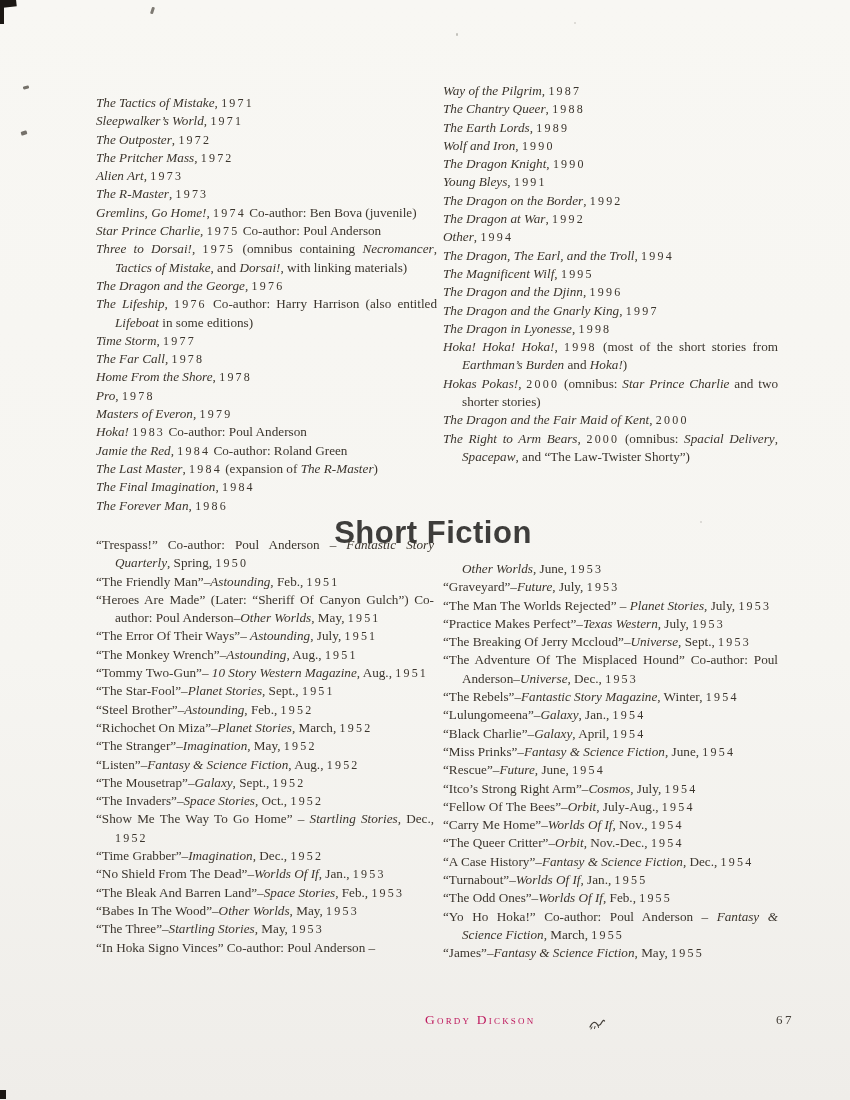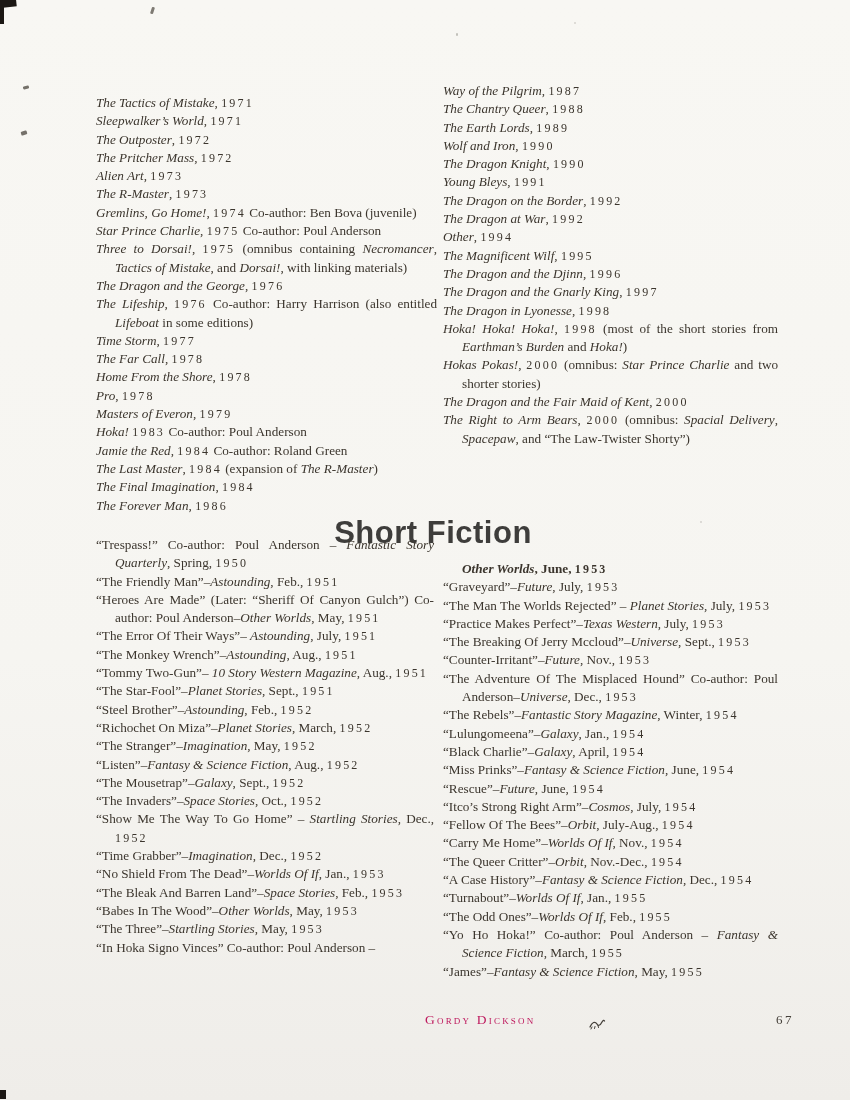--- a/index.html
+++ b/index.html
@@ -8,21 +8,21 @@
     background: linear-gradient(180deg, #f8f7f3 0%, #f6f5f1 60%, #efede9 100%);
     font-family: "Liberation Serif", serif;
     color:#3b352d;
   }
   .col { position:absolute; font-size:13.2px; line-height:18.3px; }
   #novels-left  { top:94px;  left:96px;  width:341px;font-family:Liberation Serif, serif; }
   #novels-right { top:82px;  left:443px; width:335px; }
   #sf-left      { top:536px; left:96px;  width:338px; }
   #sf-right     { top:560px; left:443px; width:335px; }
   .entry { margin:0; padding-left:19px; text-indent:-19px; text-align:justify; }
-  .entry.cont { text-indent:0;font-weight:bold; }
+  .entry.cont { text-indent:0; }
   .seg-i { font-style:italic; }
   .seg-r { font-style:normal; }
   .seg-y { font-size:12px; letter-spacing:2.2px; }
   #section-heading {
     position:absolute; top:507px; left:0; width:850px; text-align:center;
     font-family:"Liberation Sans", sans-serif; font-weight:bold;
     font-size:31px; letter-spacing:0.5px; color:#3e3d3b; margin:8px;
   }
   #footer-author {
     position:absolute; left:425px; top:1012px;
@@ -65,20 +65,21 @@
 <div id="novels-right" class="col">
     <p class="entry"><span class="seg-i">Way of the Pilgrim</span><span class="seg-r">, </span><span class="seg-y">1987</span></p>
     <p class="entry"><span class="seg-i">The Chantry Queer</span><span class="seg-r">, </span><span class="seg-y">1988</span></p>
     <p class="entry"><span class="seg-i">The Earth Lords</span><span class="seg-r">, </span><span class="seg-y">1989</span></p>
     <p class="entry"><span class="seg-i">Wolf and Iron</span><span class="seg-r">, </span><span class="seg-y">1990</span></p>
     <p class="entry"><span class="seg-i">The Dragon Knight</span><span class="seg-r">, </span><span class="seg-y">1990</span></p>
     <p class="entry"><span class="seg-i">Young Bleys</span><span class="seg-r">, </span><span class="seg-y">1991</span></p>
     <p class="entry"><span class="seg-i">The Dragon on the Border</span><span class="seg-r">, </span><span class="seg-y">1992</span></p>
     <p class="entry"><span class="seg-i">The Dragon at War</span><span class="seg-r">, </span><span class="seg-y">1992</span></p>
     <p class="entry"><span class="seg-i">Other</span><span class="seg-r">, </span><span class="seg-y">1994</span></p>
+    <p class="entry"><span class="seg-i">The Dragon, The Earl, and the Troll</span><span class="seg-r">, </span><span class="seg-y">1994</span></p>
     <p class="entry"><span class="seg-i">The Magnificent Wilf</span><span class="seg-r">, </span><span class="seg-y">1995</span></p>
     <p class="entry"><span class="seg-i">The Dragon and the Djinn</span><span class="seg-r">, </span><span class="seg-y">1996</span></p>
     <p class="entry"><span class="seg-i">The Dragon and the Gnarly King</span><span class="seg-r">, </span><span class="seg-y">1997</span></p>
     <p class="entry"><span class="seg-i">The Dragon in Lyonesse</span><span class="seg-r">, </span><span class="seg-y">1998</span></p>
     <p class="entry"><span class="seg-i">Hoka! Hoka! Hoka!</span><span class="seg-r">, </span><span class="seg-y">1998</span><span class="seg-r"> (most of the short stories from </span><span class="seg-i">Earthman’s Burden</span><span class="seg-r"> and </span><span class="seg-i">Hoka!</span><span class="seg-r">)</span></p>
     <p class="entry"><span class="seg-i">Hokas Pokas!</span><span class="seg-r">, </span><span class="seg-y">2000</span><span class="seg-r"> (omnibus: </span><span class="seg-i">Star Prince Charlie</span><span class="seg-r"> and two shorter stories)</span></p>
     <p class="entry"><span class="seg-i">The Dragon and the Fair Maid of Kent</span><span class="seg-r">, </span><span class="seg-y">2000</span></p>
     <p class="entry"><span class="seg-i">The Right to Arm Bears</span><span class="seg-r">, </span><span class="seg-y">2000</span><span class="seg-r"> (omnibus: </span><span class="seg-i">Spacial Delivery</span><span class="seg-r">, </span><span class="seg-i">Spacepaw</span><span class="seg-r">, and “The Law-Twister Shorty”)</span></p>
   </div>
 
@@ -105,21 +106,20 @@
     <p class="entry"><span class="seg-r">“Babes In The Wood”–</span><span class="seg-i">Other Worlds</span><span class="seg-r">, May, </span><span class="seg-y">1953</span></p>
     <p class="entry"><span class="seg-r">“The Three”–</span><span class="seg-i">Startling Stories</span><span class="seg-r">, May, </span><span class="seg-y">1953</span></p>
     <p class="entry"><span class="seg-r">“In Hoka Signo Vinces” Co-author: Poul Anderson –</span></p>
   </div>
 <div id="sf-right" class="col">
     <p class="entry cont"><span class="seg-i">Other Worlds</span><span class="seg-r">, June, </span><span class="seg-y">1953</span></p>
     <p class="entry"><span class="seg-r">“Graveyard”–</span><span class="seg-i">Future</span><span class="seg-r">, July, </span><span class="seg-y">1953</span></p>
     <p class="entry"><span class="seg-r">“The Man The Worlds Rejected” – </span><span class="seg-i">Planet Stories</span><span class="seg-r">, July, </span><span class="seg-y">1953</span></p>
     <p class="entry"><span class="seg-r">“Practice Makes Perfect”–</span><span class="seg-i">Texas Western</span><span class="seg-r">, July, </span><span class="seg-y">1953</span></p>
     <p class="entry"><span class="seg-r">“The Breaking Of Jerry Mccloud”–</span><span class="seg-i">Universe</span><span class="seg-r">, Sept., </span><span class="seg-y">1953</span></p>
-    <p class="entry"><span class="seg-r">“Counter-Irritant”–</span><span class="seg-i">Future</span><span class="seg-r">, Nov., </span><span class="seg-y">1953</span></p>
     <p class="entry"><span class="seg-r">“The Adventure Of The Misplaced Hound” Co-author: Poul Anderson–</span><span class="seg-i">Universe</span><span class="seg-r">, Dec., </span><span class="seg-y">1953</span></p>
     <p class="entry"><span class="seg-r">“The Rebels”–</span><span class="seg-i">Fantastic Story Magazine</span><span class="seg-r">, Winter, </span><span class="seg-y">1954</span></p>
     <p class="entry"><span class="seg-r">“Lulungomeena”–</span><span class="seg-i">Galaxy</span><span class="seg-r">, Jan., </span><span class="seg-y">1954</span></p>
     <p class="entry"><span class="seg-r">“Black Charlie”–</span><span class="seg-i">Galaxy</span><span class="seg-r">, April, </span><span class="seg-y">1954</span></p>
     <p class="entry"><span class="seg-r">“Miss Prinks”–</span><span class="seg-i">Fantasy &amp; Science Fiction</span><span class="seg-r">, June, </span><span class="seg-y">1954</span></p>
     <p class="entry"><span class="seg-r">“Rescue”–</span><span class="seg-i">Future</span><span class="seg-r">, June, </span><span class="seg-y">1954</span></p>
     <p class="entry"><span class="seg-r">“Itco’s Strong Right Arm”–</span><span class="seg-i">Cosmos</span><span class="seg-r">, July, </span><span class="seg-y">1954</span></p>
     <p class="entry"><span class="seg-r">“Fellow Of The Bees”–</span><span class="seg-i">Orbit</span><span class="seg-r">, July-Aug., </span><span class="seg-y">1954</span></p>
     <p class="entry"><span class="seg-r">“Carry Me Home”–</span><span class="seg-i">Worlds Of If</span><span class="seg-r">, Nov., </span><span class="seg-y">1954</span></p>
     <p class="entry"><span class="seg-r">“The Queer Critter”–</span><span class="seg-i">Orbit</span><span class="seg-r">, Nov.-Dec., </span><span class="seg-y">1954</span></p>

